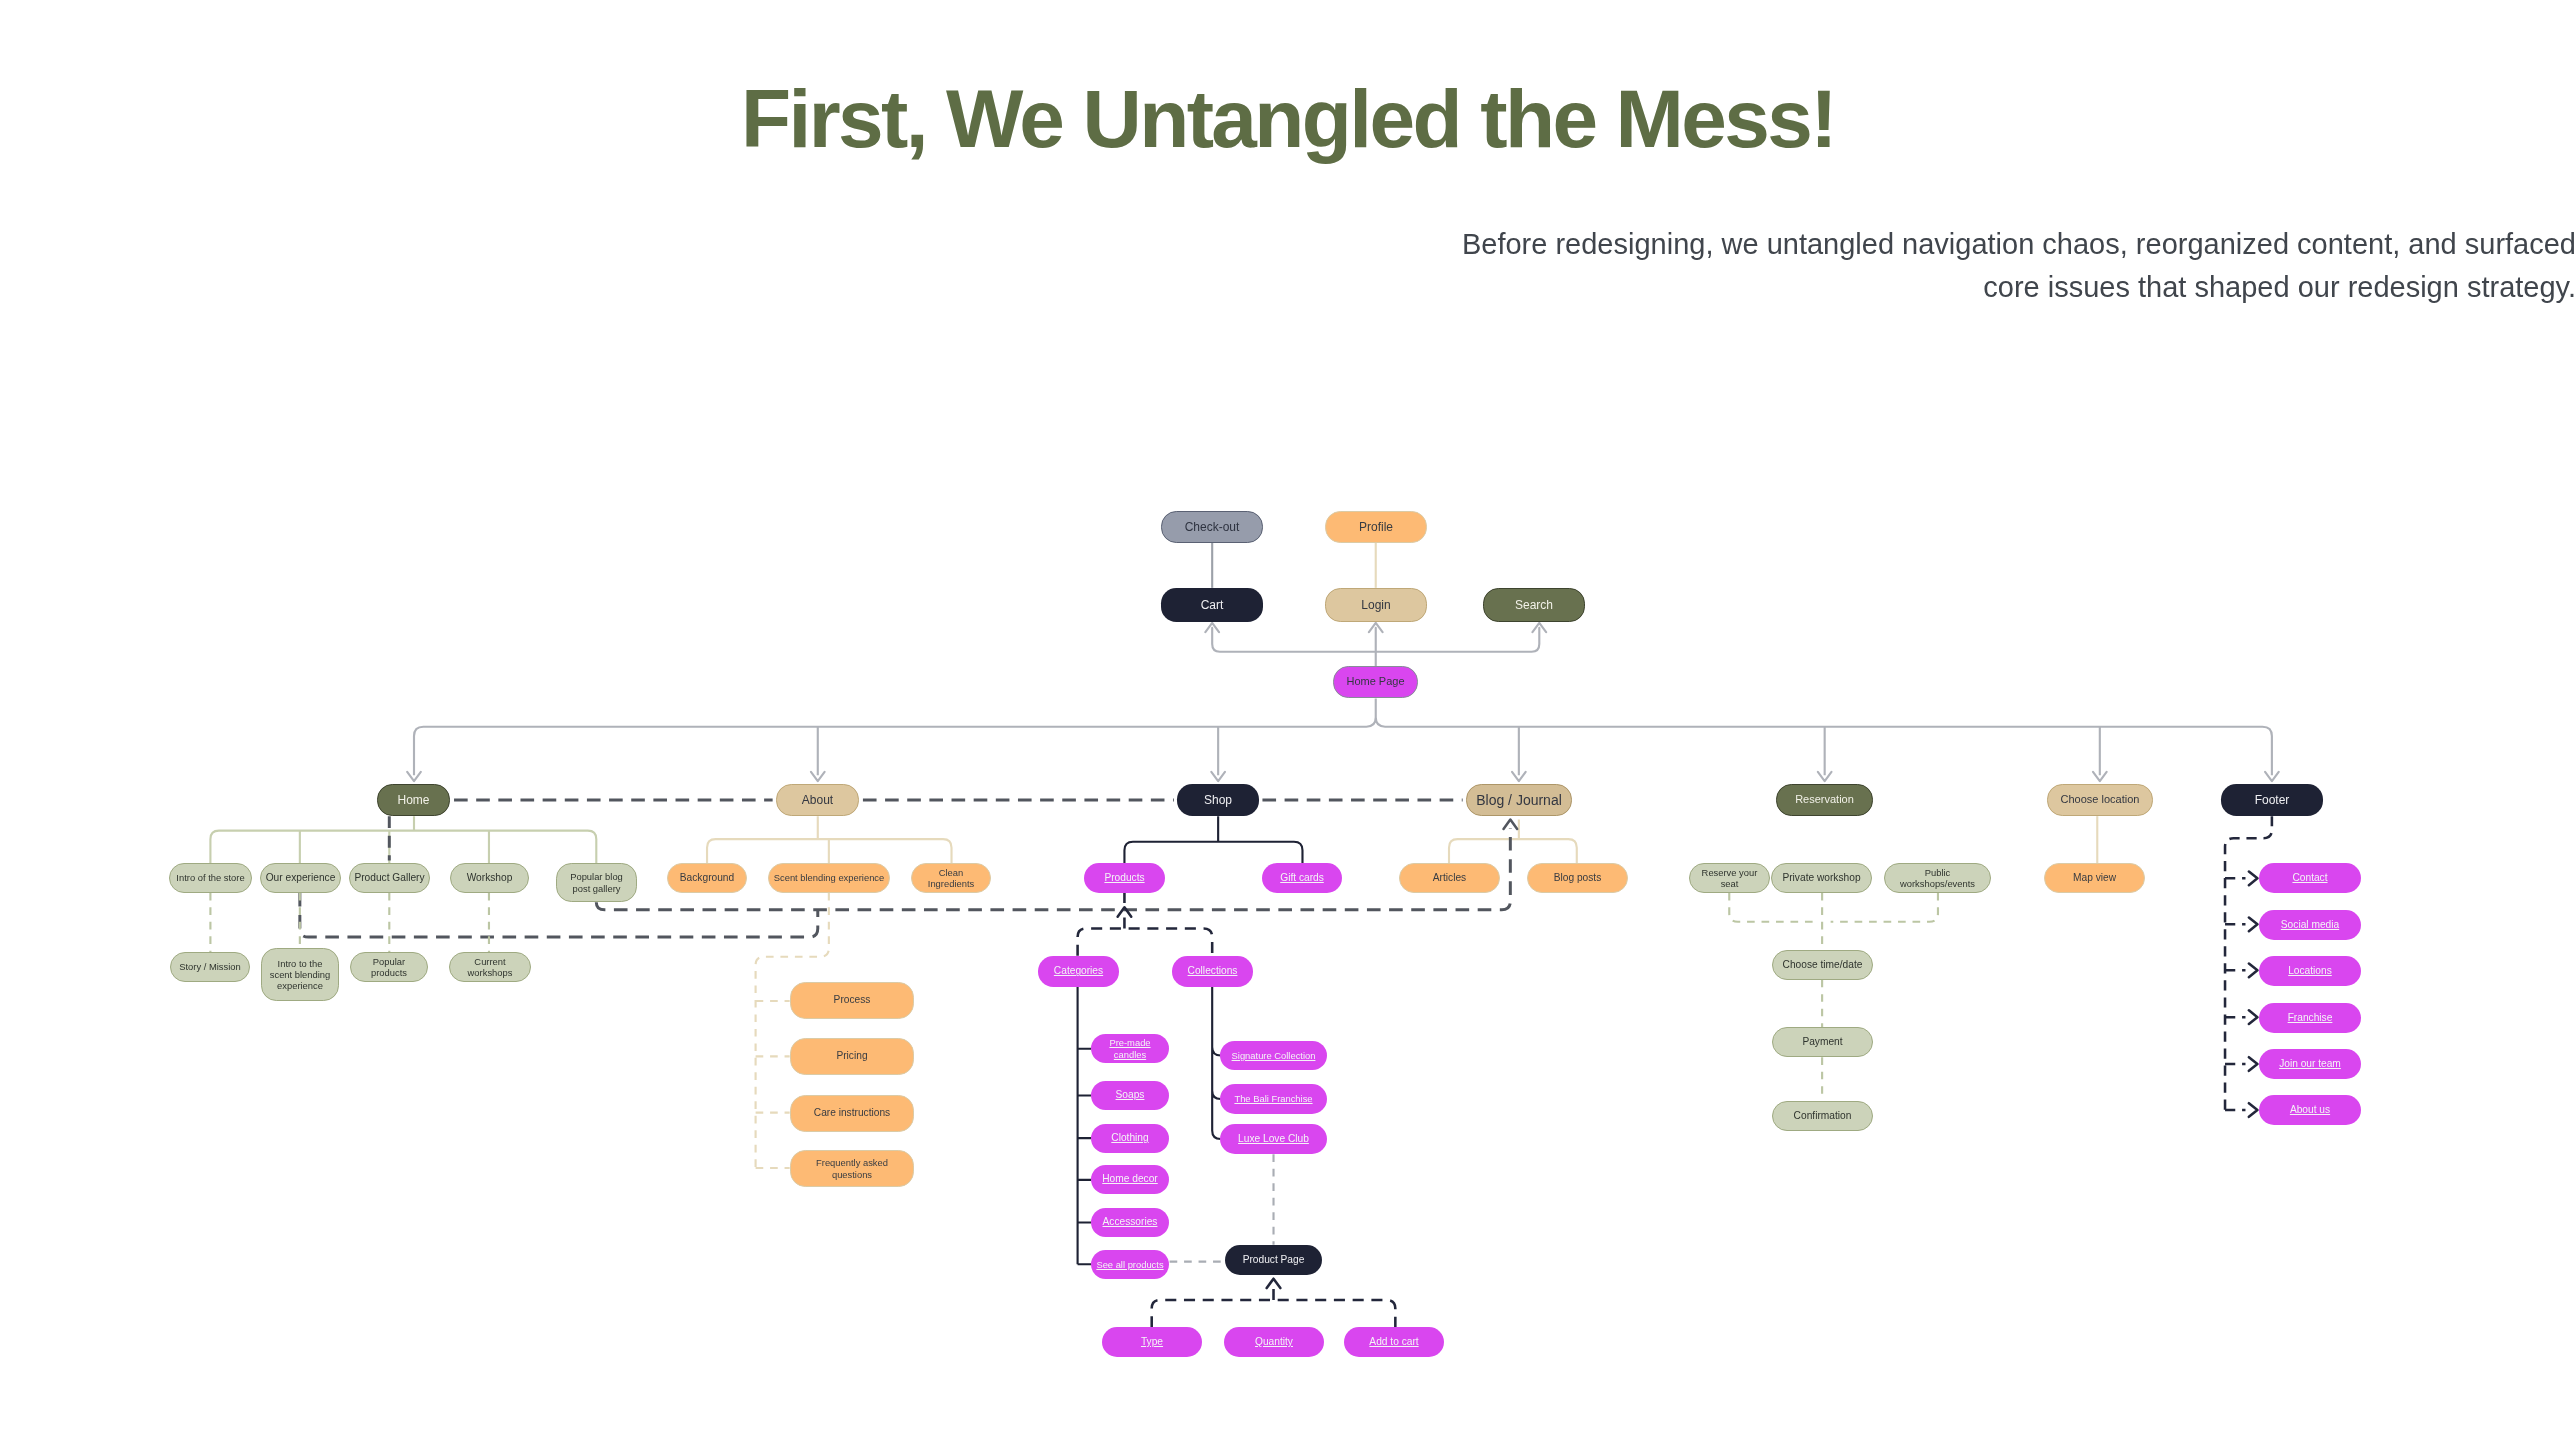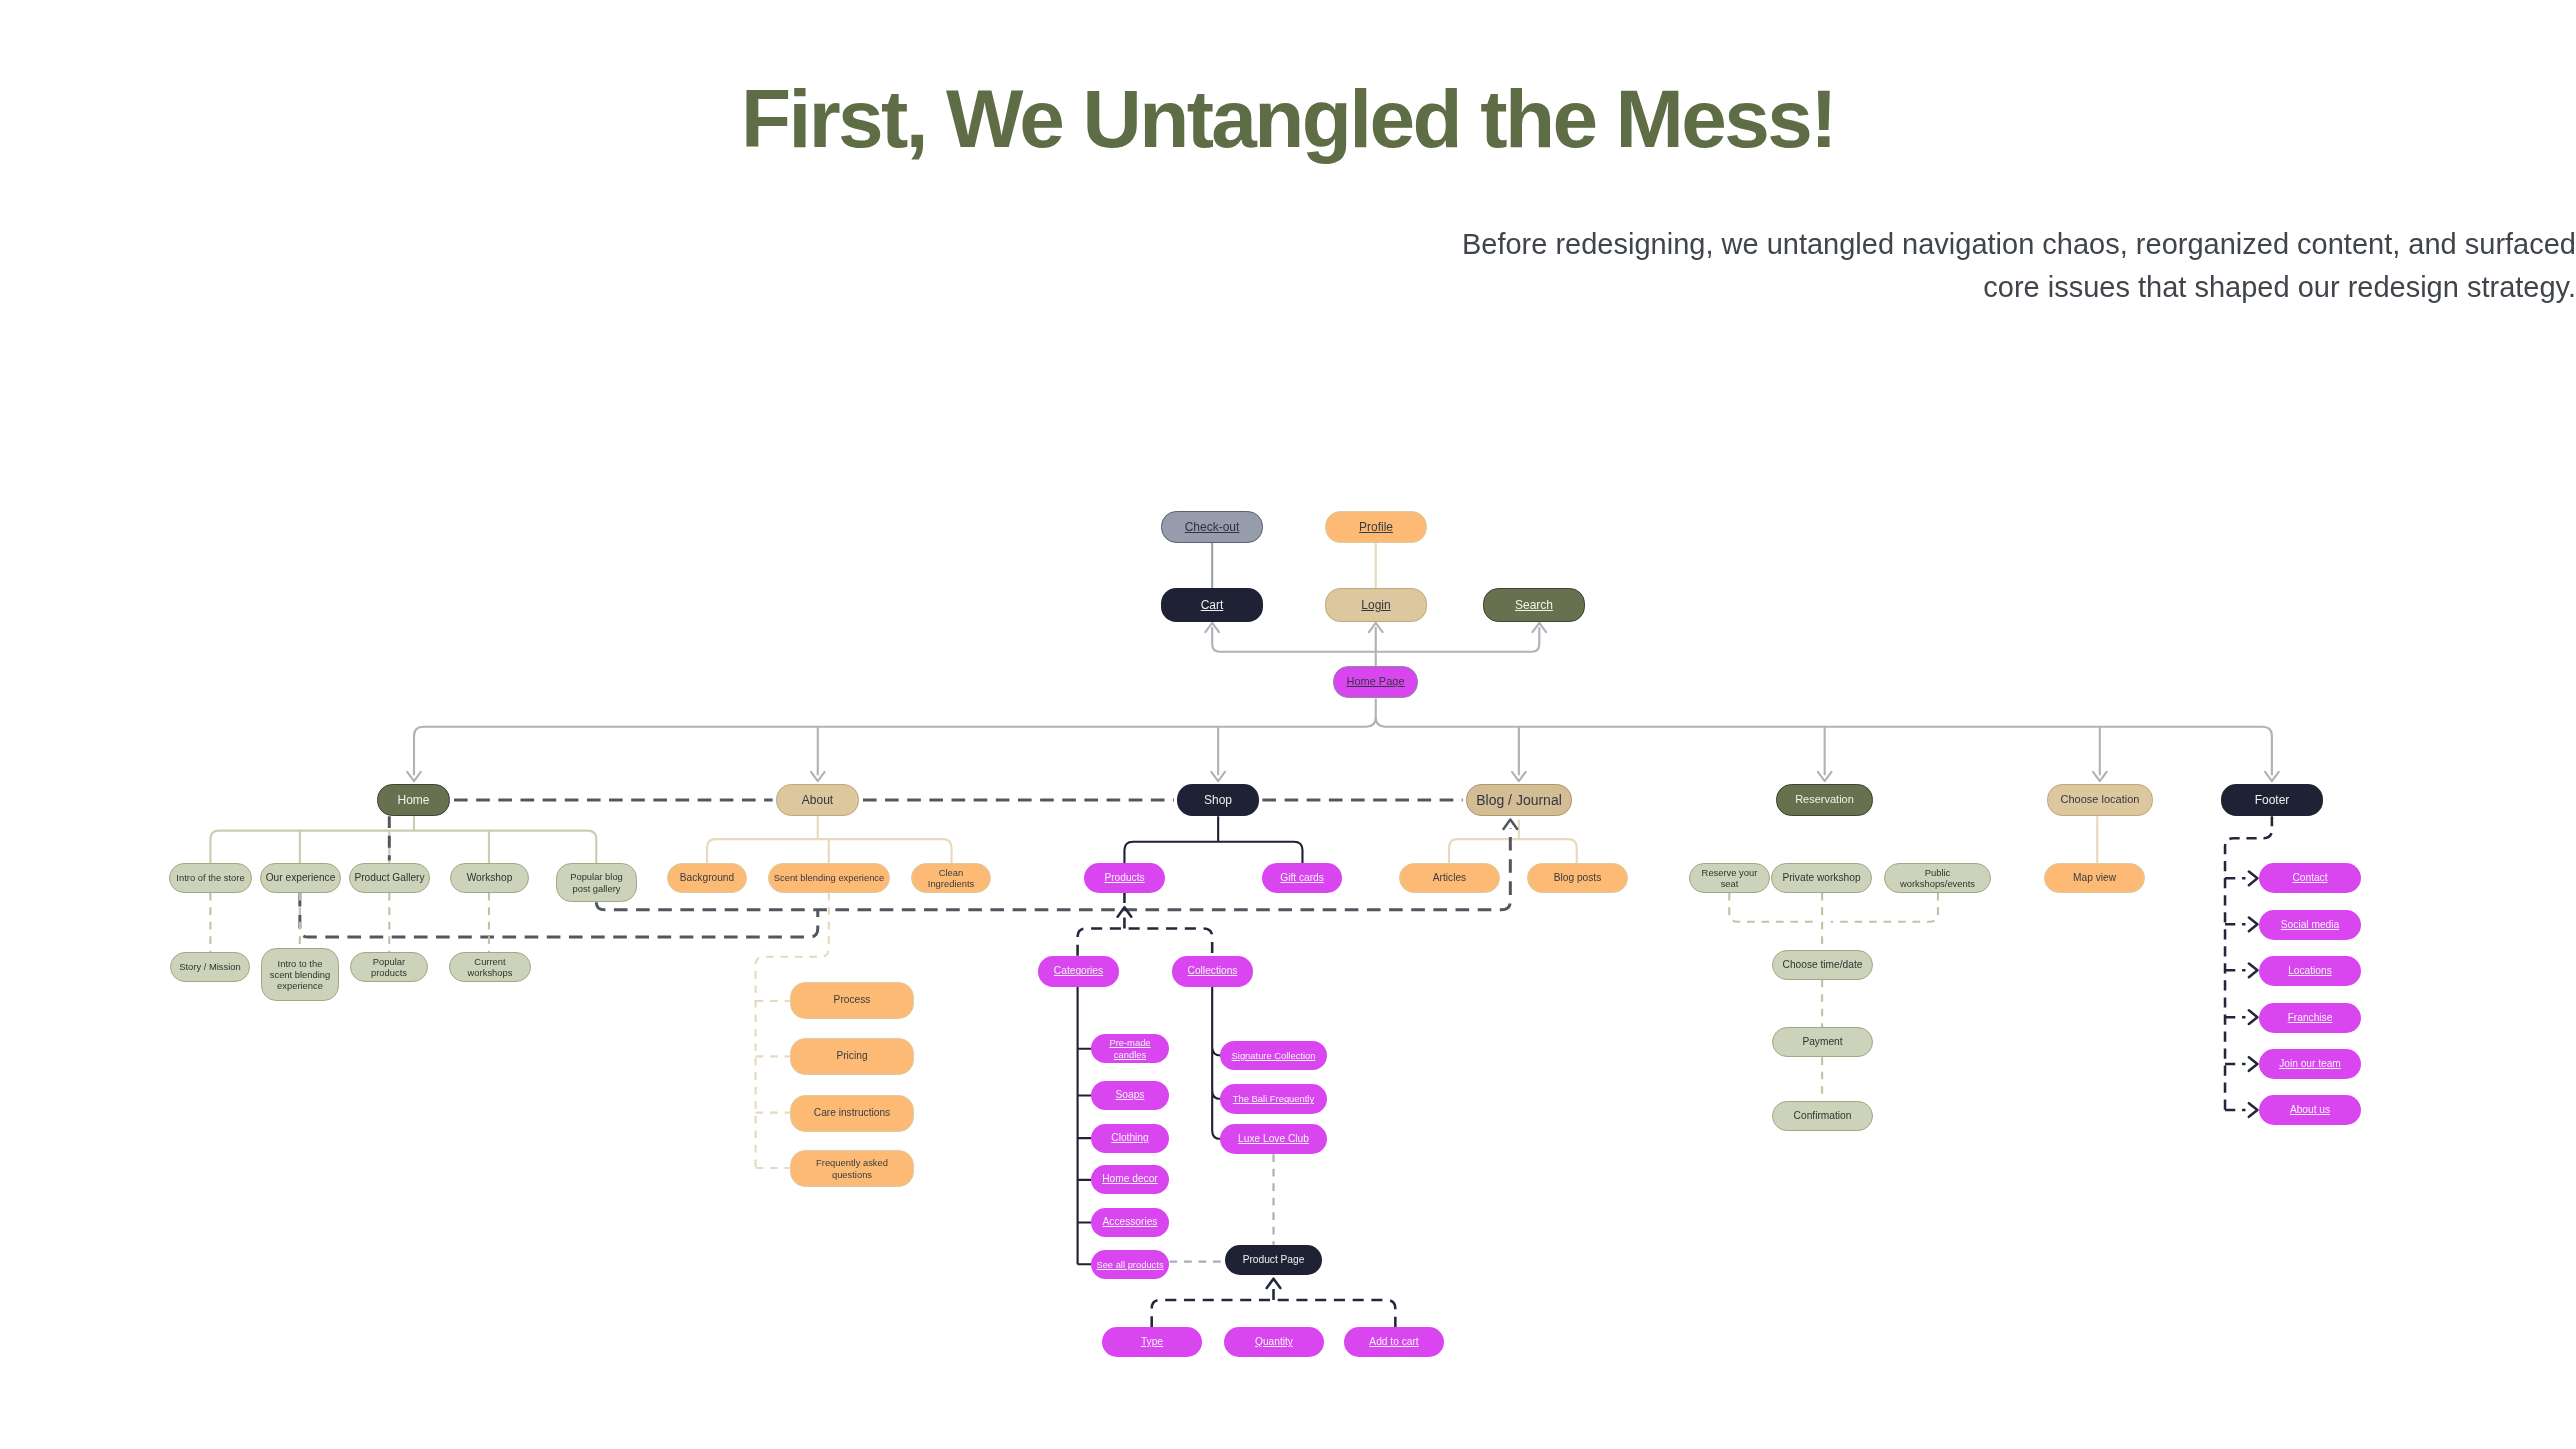--- a/index.html
+++ b/index.html
@@ -6,21 +6,21 @@
   .canvas { position:relative; width:2576px; height:1450px; background:#ffffff;
             font-family:"Liberation Sans", sans-serif; overflow:hidden; }
   .page-title { position:absolute; left:0; right:0; top:72px; text-align:center;
                 font-size:82px; font-weight:bold; letter-spacing:-2.6px; color:#5E6D45; }
   .page-subtitle { position:absolute; left:0; right:0; top:223px; text-align:right;
                    font-size:29px; line-height:43px; color:#40454C; }
   svg.wires { position:absolute; left:0; top:0; }
   .node { position:absolute; display:flex; align-items:center; justify-content:center;
           text-align:center; border-radius:15.3px; font-size:10.2px; line-height:1.2;
           padding:1.7px 4.3px; box-sizing:border-box; color:#333741; }
-  .top   { font-size:12px;text-decoration:underline; }
+  .top   { font-size:12px; }
   .mainnav { font-size:12px; }
   .olive { background:#68714F; border:1.7px solid #3E442F; color:#F2F1E8; }
   .tan   { background:#DDC79F; border:1.7px solid #BFA878; color:#333741; }
   .tan2  { background:#D3BD95; border:1.7px solid #AD9668; color:#333741; }
   .cream { background:#fdba74; border:1.7px solid #DBCBA6; color:#383C42; }
   .sage  { background:#CCD3BA; border:1.7px solid #9FAA82; color:#2F342E; }
   .grayb { background:#969CAB; border:1.7px solid #5A6173; color:#2E3340; }
   .gray  { background:#d946ef; border:none; color:#F4F4F6;text-decoration:underline; }
   .navy  { background:#1E2234; border:none; color:#EFEFF2; }
   .whiten{ background:#d946ef; border:1.7px solid #878D98; color:#333741; }
@@ -116,21 +116,21 @@
   <div class="node gray" style="left:1262px;top:863px;width:80px;height:30px">Gift cards</div>
   <div class="node gray" style="left:1038px;top:956px;width:81px;height:31px">Categories</div>
   <div class="node gray" style="left:1172px;top:956px;width:81px;height:31px">Collections</div>
   <div class="node gray" style="left:1091px;top:1034px;width:78px;height:29px;font-size:9.4px">Pre-made candles</div>
   <div class="node gray" style="left:1091px;top:1081px;width:78px;height:29px">Soaps</div>
   <div class="node gray" style="left:1091px;top:1124px;width:78px;height:29px">Clothing</div>
   <div class="node gray" style="left:1091px;top:1165px;width:78px;height:29px">Home decor</div>
   <div class="node gray" style="left:1091px;top:1208px;width:78px;height:29px">Accessories</div>
   <div class="node gray" style="left:1091px;top:1250px;width:78px;height:29px;font-size:9.4px">See all products</div>
   <div class="node gray" style="left:1220px;top:1041px;width:107px;height:29px;font-size:9.4px">Signature Collection</div>
-  <div class="node gray" style="left:1220px;top:1084px;width:107px;height:30px;font-size:9.4px">The Bali Frequently</div>
+  <div class="node gray" style="left:1220px;top:1084px;width:107px;height:30px;font-size:9.4px">The Bali Franchise</div>
   <div class="node gray" style="left:1220px;top:1124px;width:107px;height:30px">Luxe Love Club</div>
   <div class="node navy" style="left:1225px;top:1245px;width:97px;height:30px">Product Page</div>
   <div class="node gray" style="left:1102px;top:1327px;width:100px;height:30px">Type</div>
   <div class="node gray" style="left:1224px;top:1327px;width:100px;height:30px">Quantity</div>
   <div class="node gray" style="left:1344px;top:1327px;width:100px;height:30px">Add to cart</div>
 
   <div class="node cream" style="left:1399px;top:863px;width:101px;height:30px">Articles</div>
   <div class="node cream" style="left:1527px;top:863px;width:101px;height:30px">Blog posts</div>
 
   <div class="node sage" style="left:1689px;top:863px;width:81px;height:30px;font-size:9.4px">Reserve your seat</div>

